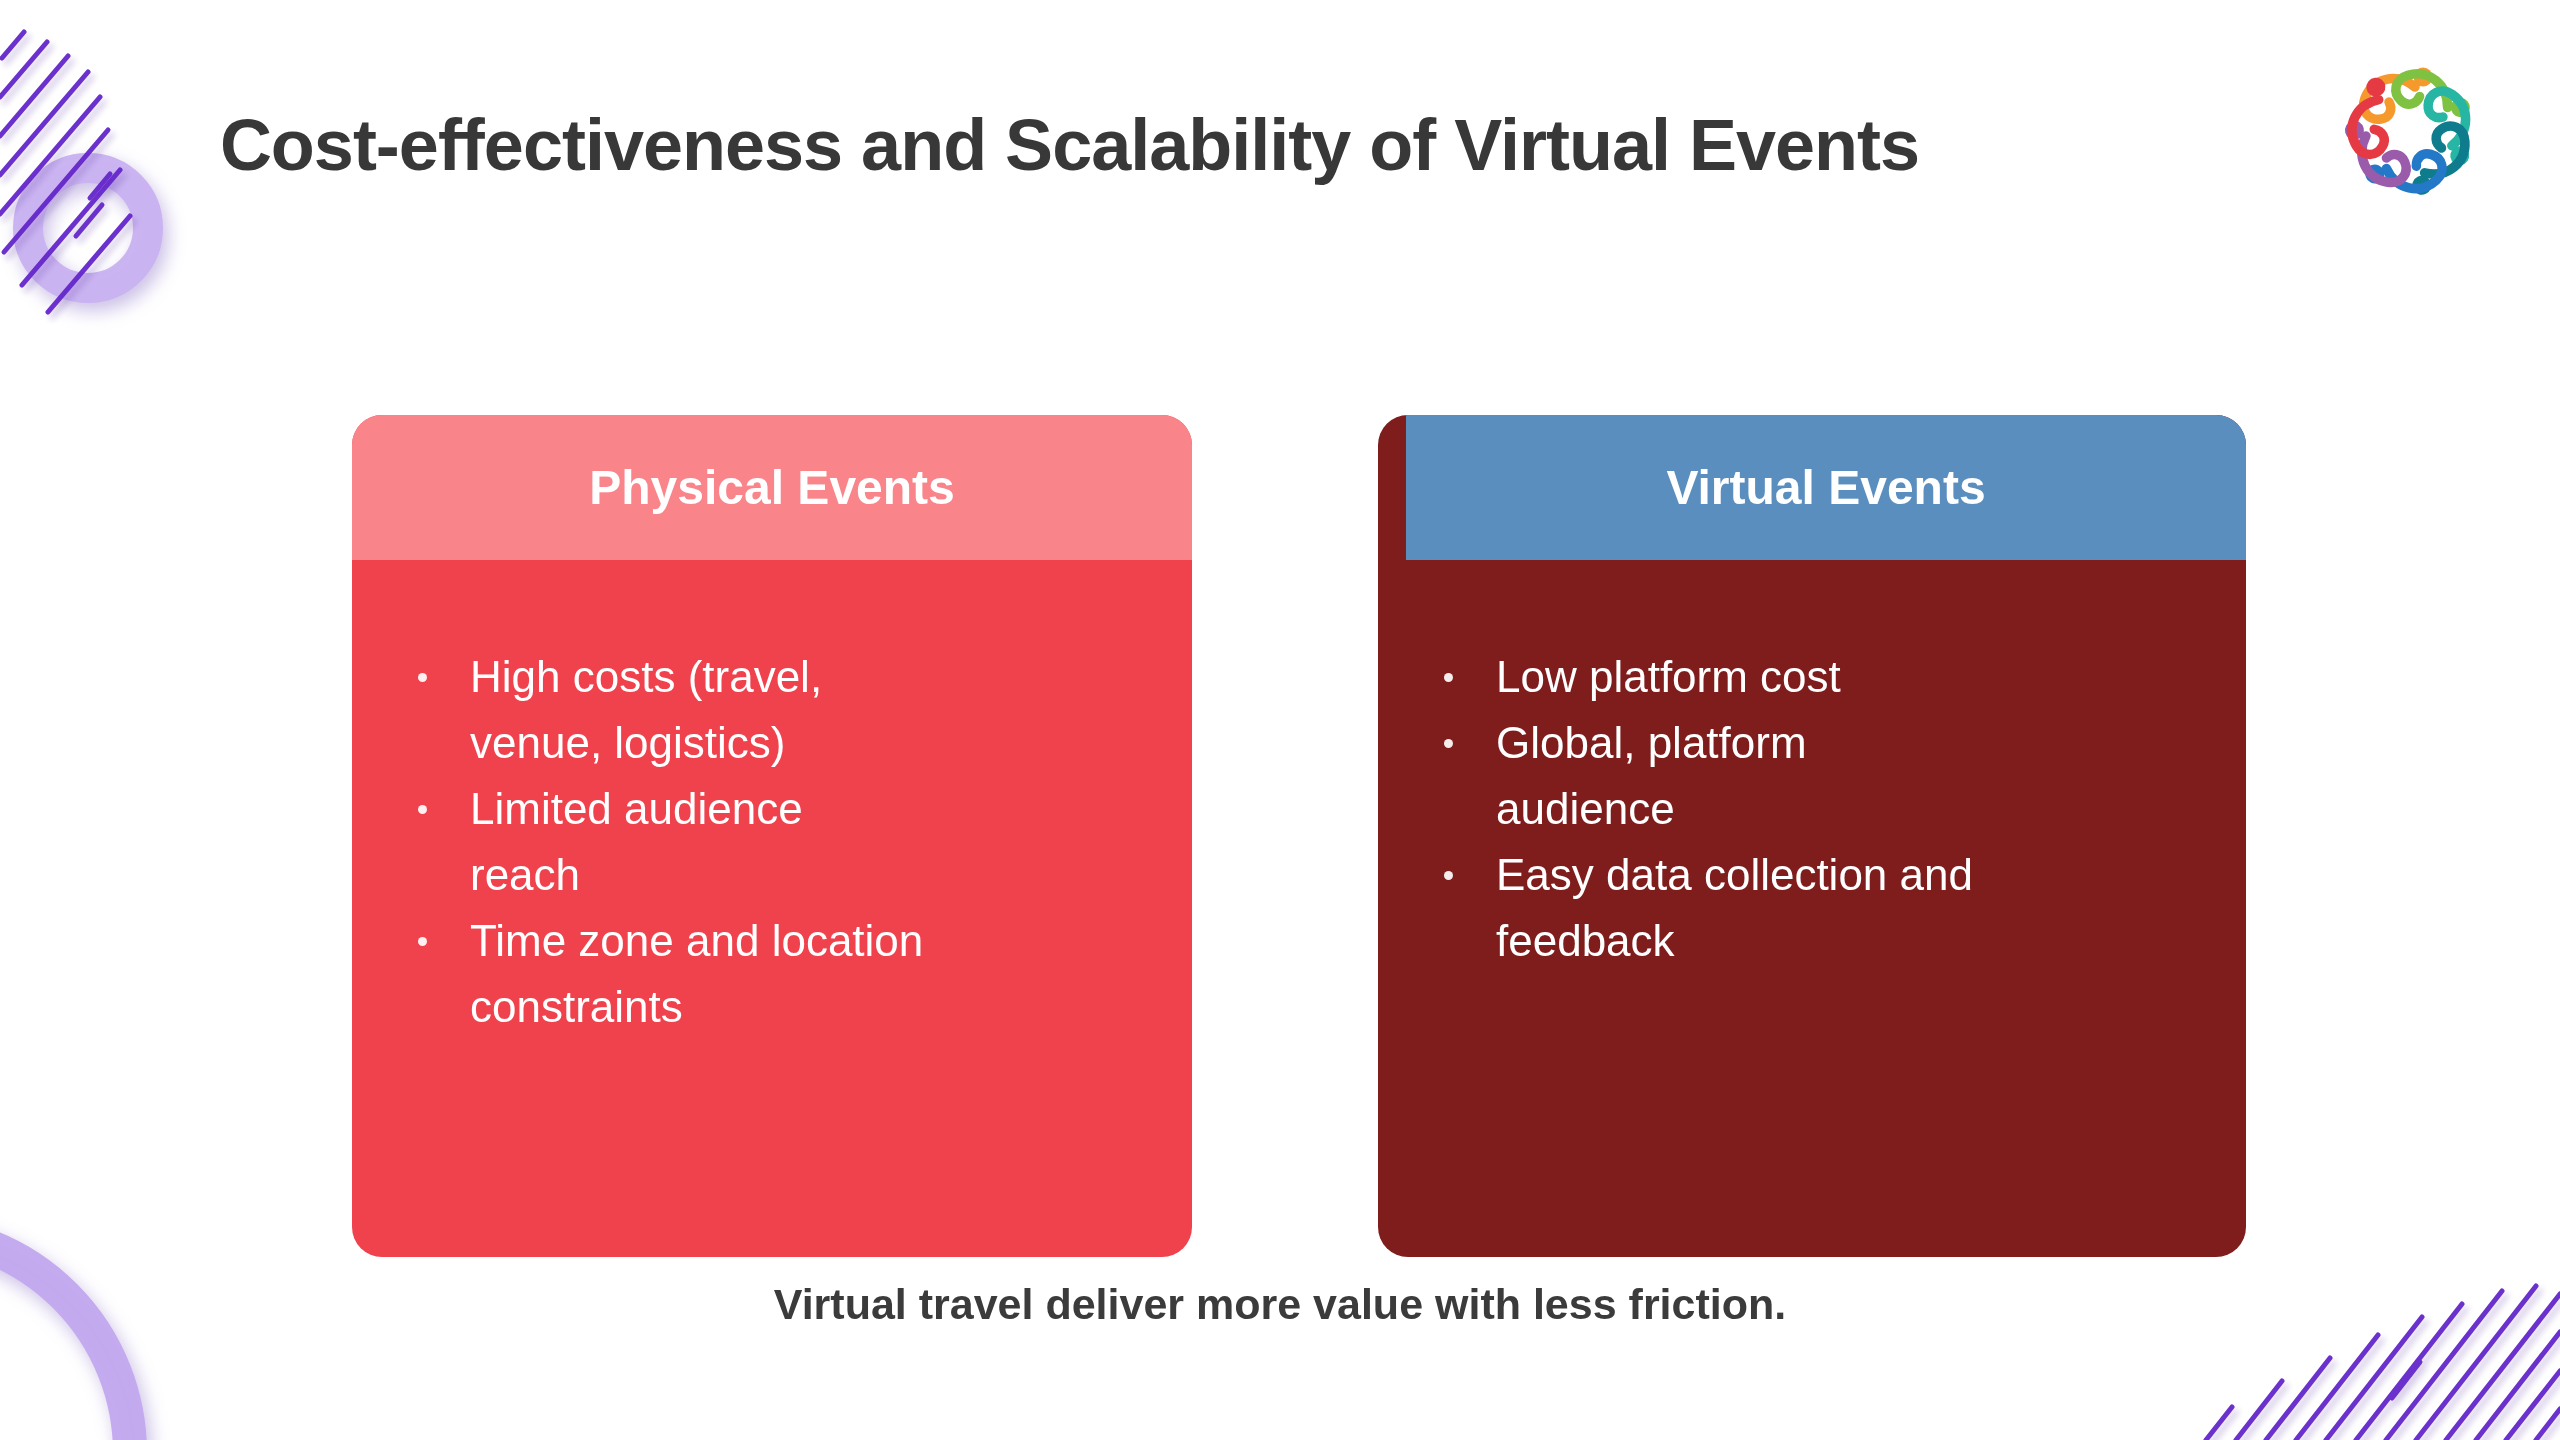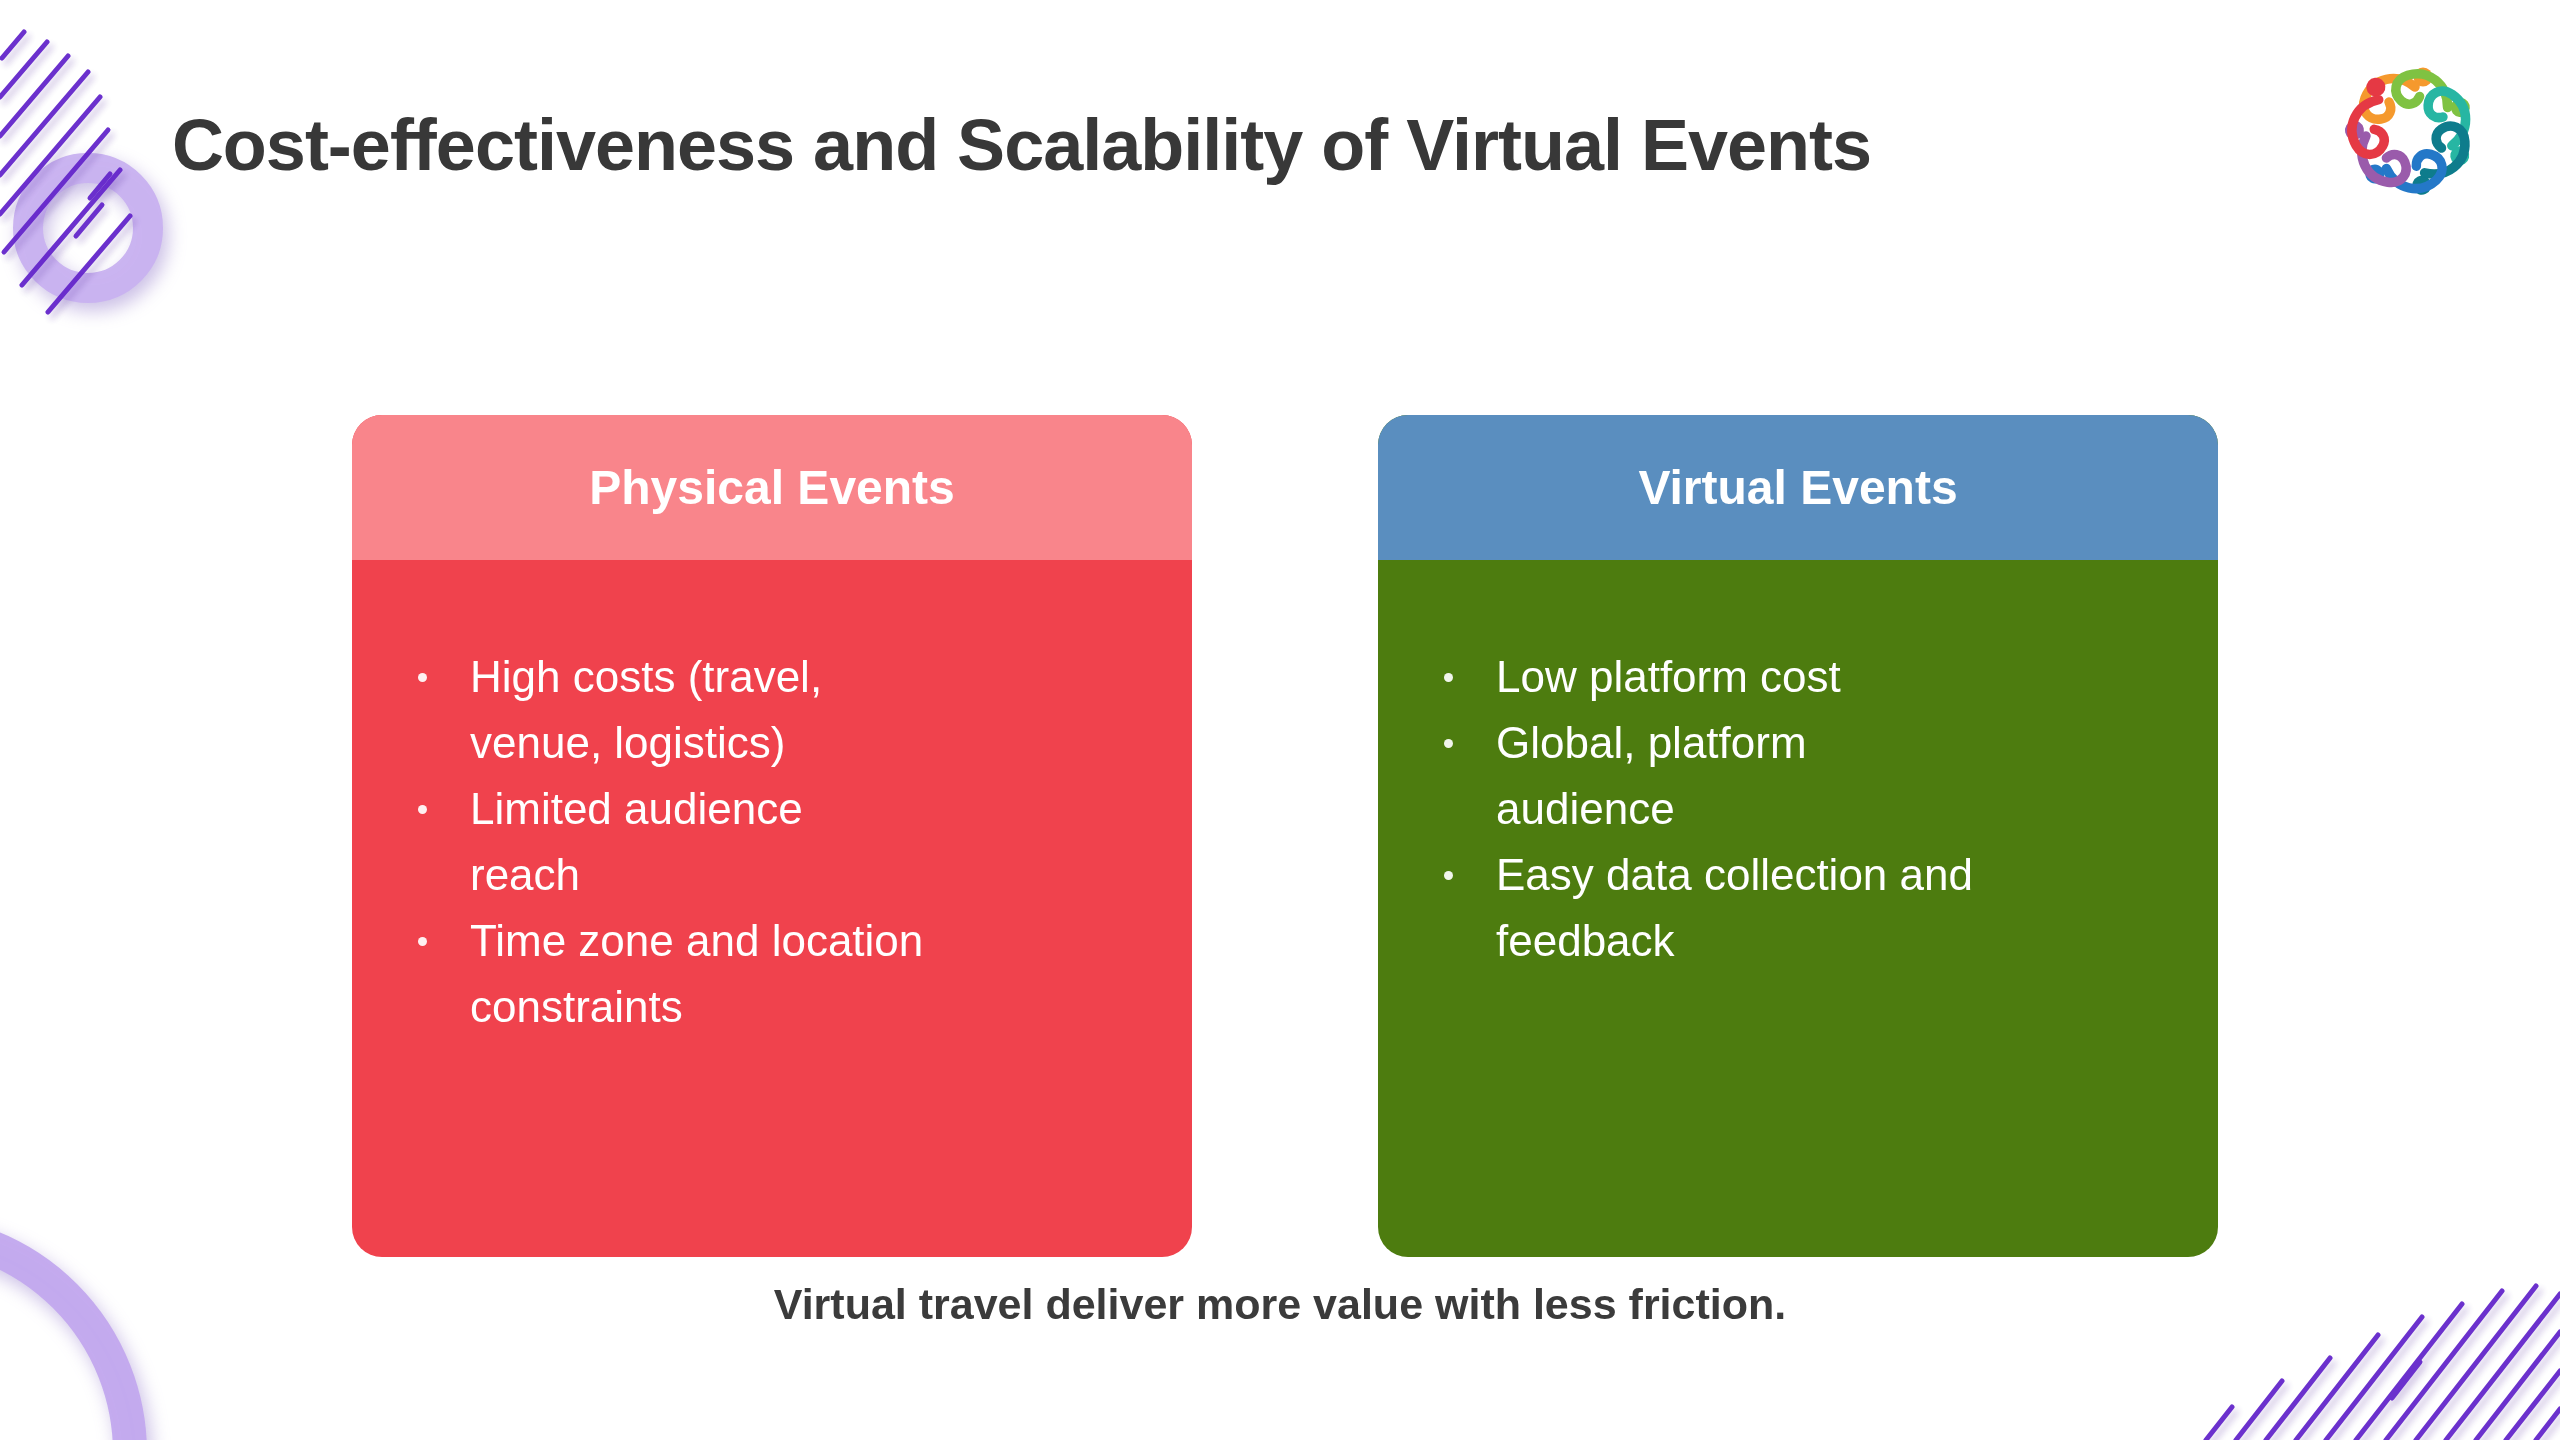--- a/index.html
+++ b/index.html
@@ -11,21 +11,21 @@
     font-family:"Liberation Sans","DejaVu Sans",sans-serif;
     background:#ffffff;
   }
   .decor{position:absolute;left:0;top:0;width:2560px;height:1440px;pointer-events:none;}
   .stripes{filter:drop-shadow(4px 5px 3px rgba(90,50,160,.28));}
   .soft-ring{filter:drop-shadow(5px 8px 9px rgba(120,90,190,.40));}
   .page-title{
     position:absolute;left:0;top:104px;width:2043px;
     text-align:center;
     font-size:72px;font-weight:700;letter-spacing:-1px;
-    color:#383838;margin:0;
+    color:#383838;margin:0;padding-left:48px;
   }
   .logo{position:absolute;left:2335px;top:56px;width:150px;height:150px;}
   .card{
     position:absolute;top:415px;width:840px;height:842px;
     border-radius:30px;overflow:hidden;
   }
   .card.physical{left:352px;}
   .card.virtual{left:1378px;}
   .card-header{
     height:145px;
@@ -145,21 +145,21 @@
         <li>High costs (travel,
 venue, logistics)</li>
         <li>Limited audience
 reach</li>
         <li>Time zone and location
 constraints</li>
       </ul>
     </div>
   </div>
 
-  <div class="card virtual" style="background-color: #4d7c0f;">
+  <div class="card virtual" style="background-color: #7f1d1d; padding-left: 28px;">
     <div class="card-header" style="background-color: rgb(90, 142, 191);">
       <h2 class="card-title">Virtual Events</h2>
     </div>
     <div class="card-body">
       <ul class="bullets" style="color: rgb(255, 255, 255);">
         <li>Low platform cost</li>
         <li>Global, platform
 audience</li>
         <li>Easy data collection and
 feedback</li>

